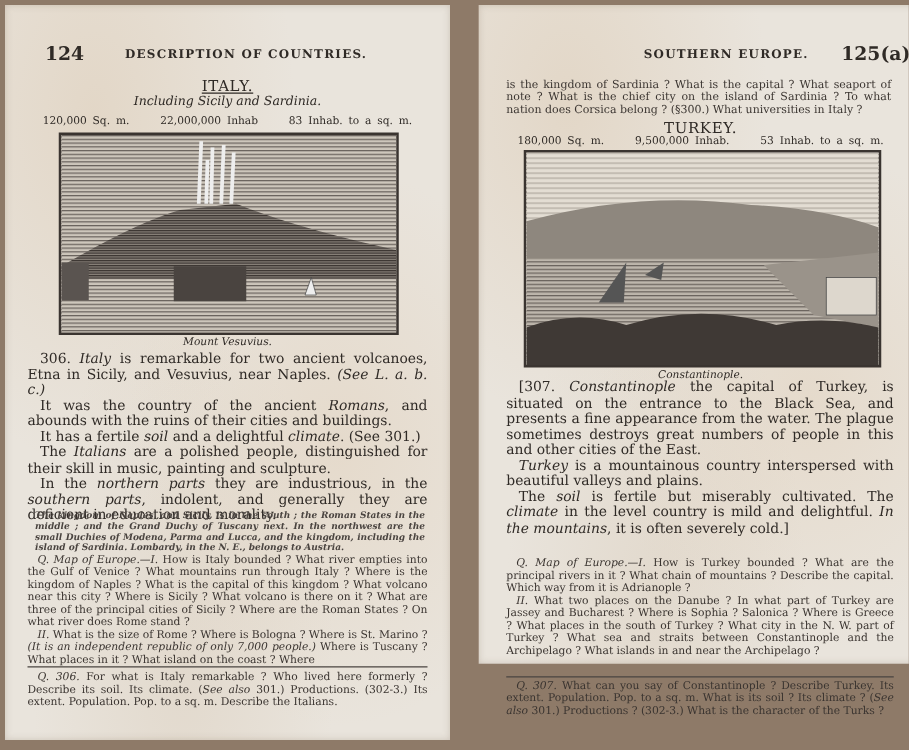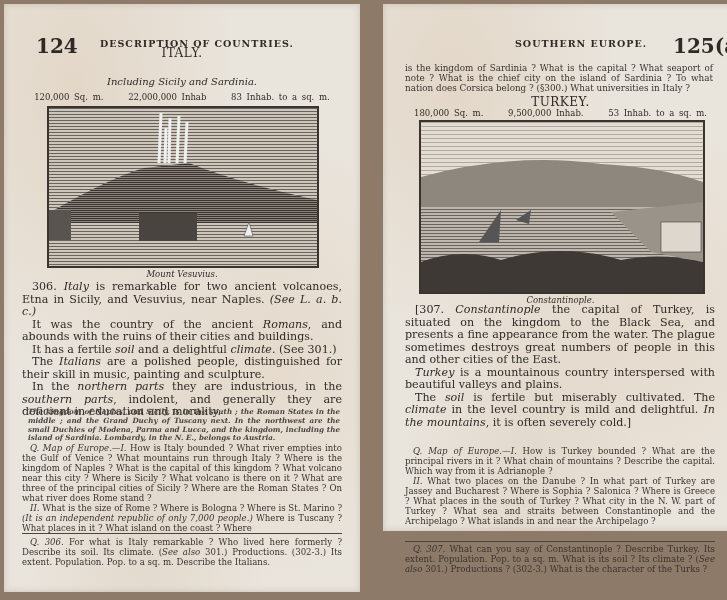--- a/index.html
+++ b/index.html
@@ -16,21 +16,21 @@
     background-image:
       radial-gradient(ellipse at 20% 15%, rgba(214,190,160,0.35), transparent 40%),
       radial-gradient(ellipse at 75% 60%, rgba(220,195,165,0.30), transparent 45%),
       radial-gradient(ellipse at 40% 90%, rgba(205,185,160,0.25), transparent 40%);
     box-shadow: inset 0 0 6px rgba(120,100,80,0.25);
   }
   #left-page { left:4px; top:4px; width:356px; height:588px; }
   #right-page { left:383px; top:4px; width:355px; height:527px; }
 
   .hdr { position:absolute; top:34px; font-size:9.5px; letter-spacing:1px; font-weight:bold; }
-  .pnum { position:absolute; top:30px; font-size:20px; font-weight:bold; }
+  .pnum { position:absolute; top:30px; font-size:15px; font-weight:bold; }
   .center { position:absolute; left:0; right:0; text-align:center; }
   .country-title { font-size:12px; letter-spacing:0.5px; }
   .subtitle { font-style:italic; font-size:10px; }
   .stats { font-size:8.5px; word-spacing:2px; }
   .stats span { margin:0 10px; }
 
   .engraving {
     position:absolute;
     border:2px solid #3a3430;
     overflow:hidden;
@@ -46,21 +46,21 @@
   .rule { position:absolute; height:1px; background:#4a4440; }
   i { font-style:italic; }
 </style>
 </head>
 <body>
 
 <div class="page" id="left-page">
   <div class="pnum" style="left:32px;">124</div>
   <div class="hdr" style="left:96px;">DESCRIPTION OF COUNTRIES.</div>
 
-  <div class="center country-title" style="top:42px;">ITALY.</div>
+  <div class="center country-title" style="top:58px;text-decoration:underline;">ITALY.</div>
   <div class="center subtitle" style="top:72px;">Including Sicily and Sardinia.</div>
   <div class="center stats" style="top:88px;">
     <span>120,000 Sq. m.</span>
     <span>22,000,000 Inhab</span>
     <span>83 Inhab. to a sq. m.</span>
   </div>
 
   <div class="engraving" style="left:43px; top:102px; width:268px; height:158px;">
     <svg width="268" height="158" viewBox="0 0 268 158">
       <rect x="0" y="0" width="268" height="158" fill="url(#hl)"></rect>
@@ -136,21 +136,21 @@
       <path d="M190,90 L282,80 L282,140 L230,130 Z" fill="#9a938a"></path>
       <rect x="240" y="100" width="40" height="30" fill="#ddd7cd" stroke="#444" stroke-width="0.6"></rect>
       <path d="M58,120 L80,88 L78,120 Z" fill="#555"></path>
       <path d="M95,98 L110,88 L108,102 Z" fill="#555"></path>
       <path d="M0,140 Q40,125 80,138 Q140,120 200,138 Q240,130 282,140 L282,170 L0,170 Z" fill="#3f3935"></path>
     </svg>
   </div>
   <div class="caption" style="top:291px;">Constantinople.</div>
 
   <div class="text" style="left:22px; top:300px; width:310px;">
-    <p><span>[307.</span> <i>Constantinople</i><span> the capital of Turkey, is situated on the kingdom to the Black Sea, and presents a fine appearance from the water.  The plague sometimes destroys great numbers of people in this and other cities of the East.</span></p>
+    <p><span>[307.</span> <i>Constantinople</i><span> the capital of Turkey, is situated on the entrance to the Black Sea, and presents a fine appearance from the water.  The plague sometimes destroys great numbers of people in this and other cities of the East.</span></p>
     <p><i>Turkey</i><span> is a mountainous country interspersed with beautiful valleys and plains.</span></p>
     <p><span>The </span><i>soil</i><span> is fertile but miserably cultivated.  The </span><i>climate</i><span> in the level country is mild and delightful.  </span><i>In the mountains</i><span>, it is often severely cold.]</span></p>
   </div>
 
   <div class="qs" style="left:22px; top:442px; width:310px;">
     <p><i>Q. Map of Europe.—I.</i><span> How is Turkey bounded ?  What are the principal rivers in it ?  What chain of mountains ?  Describe the capital.  Which way from it is Adrianople ?</span></p>
     <p><i>II.</i><span> What two places on the Danube ?  In what part of Turkey are Jassey and Bucharest ?  Where is Sophia ?  Salonica ?  Where is Greece ?  What places in the south of Turkey ?  What city in the N. W. part of Turkey ?  What sea and straits between Constantinople and the Archipelago ?  What islands in and near the Archipelago ?</span></p>
   </div>
 
   <div class="rule" style="left:22px; top:537px; width:310px;"></div>

